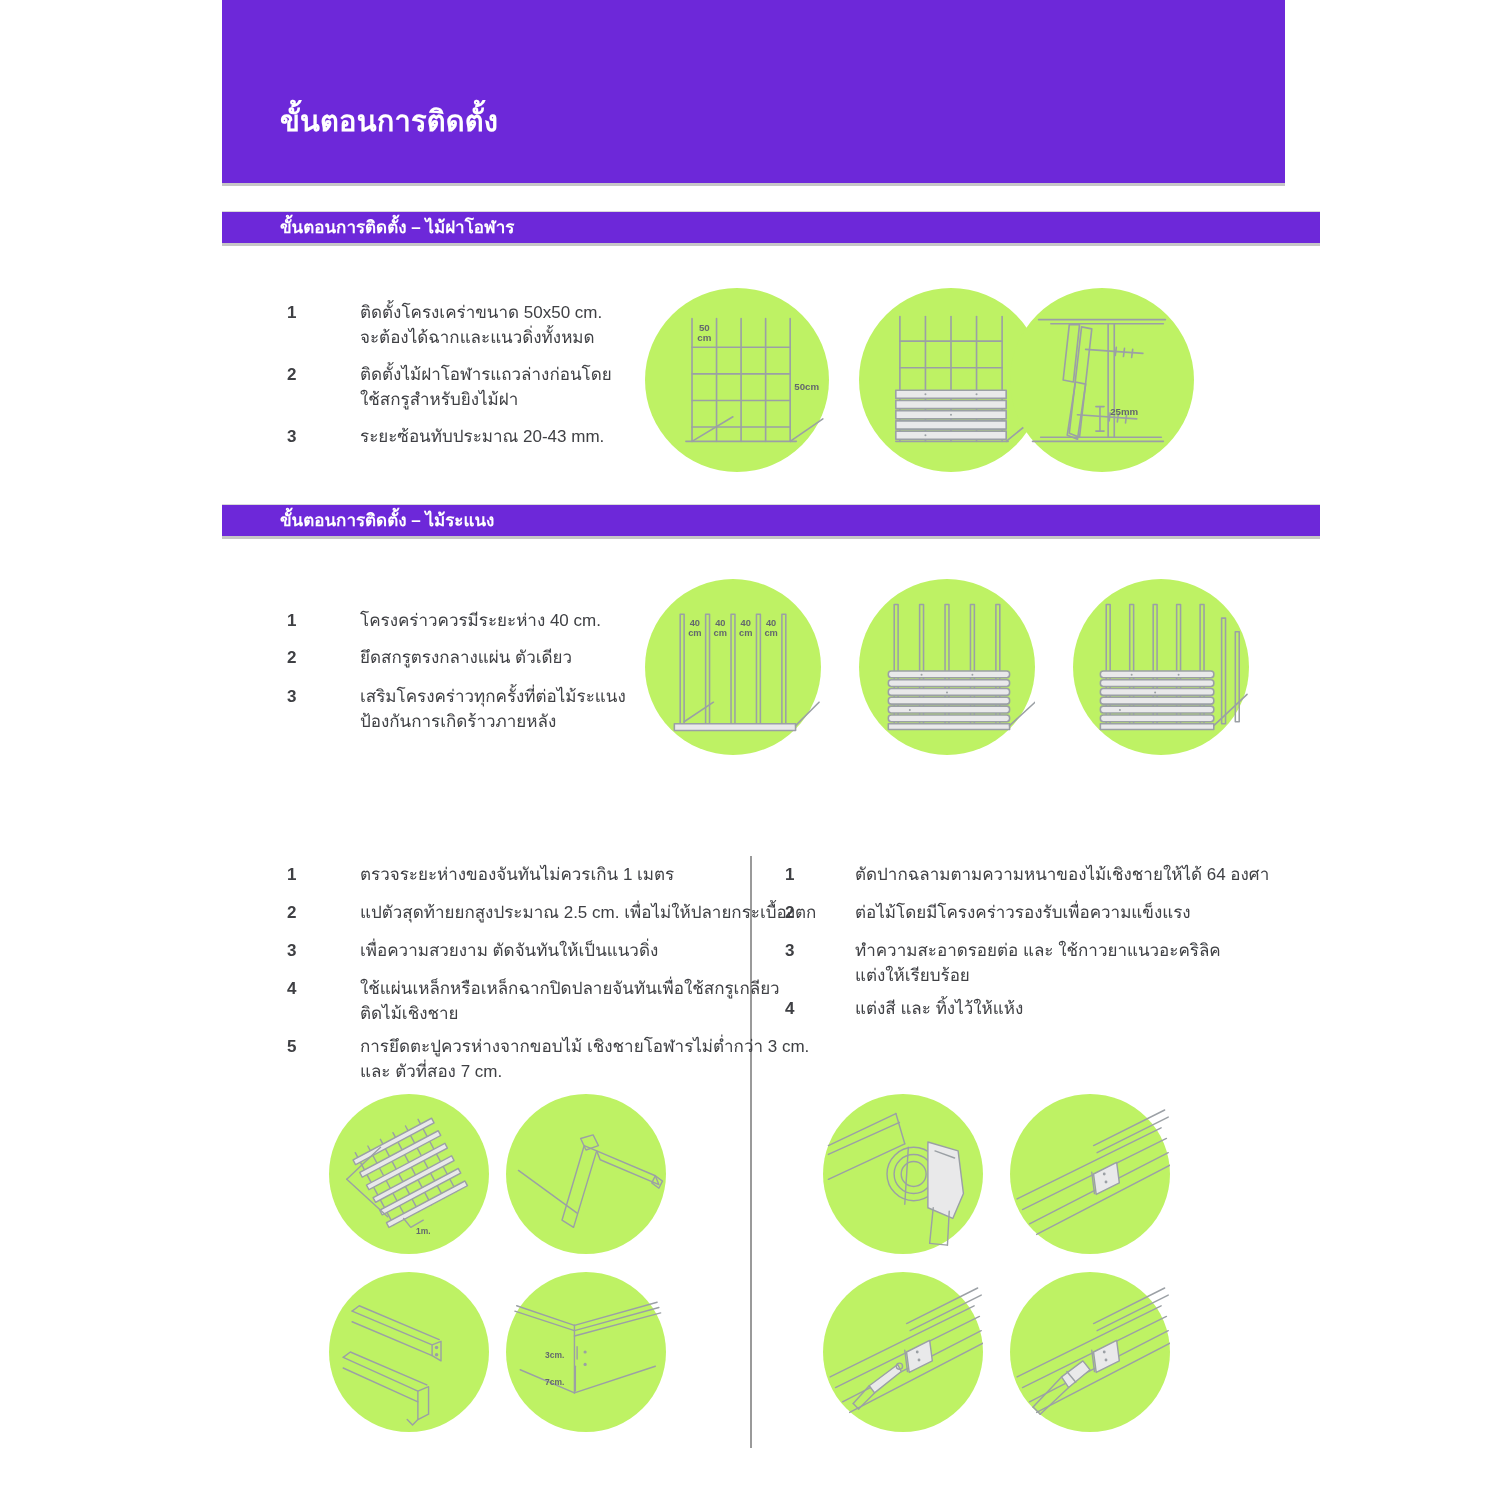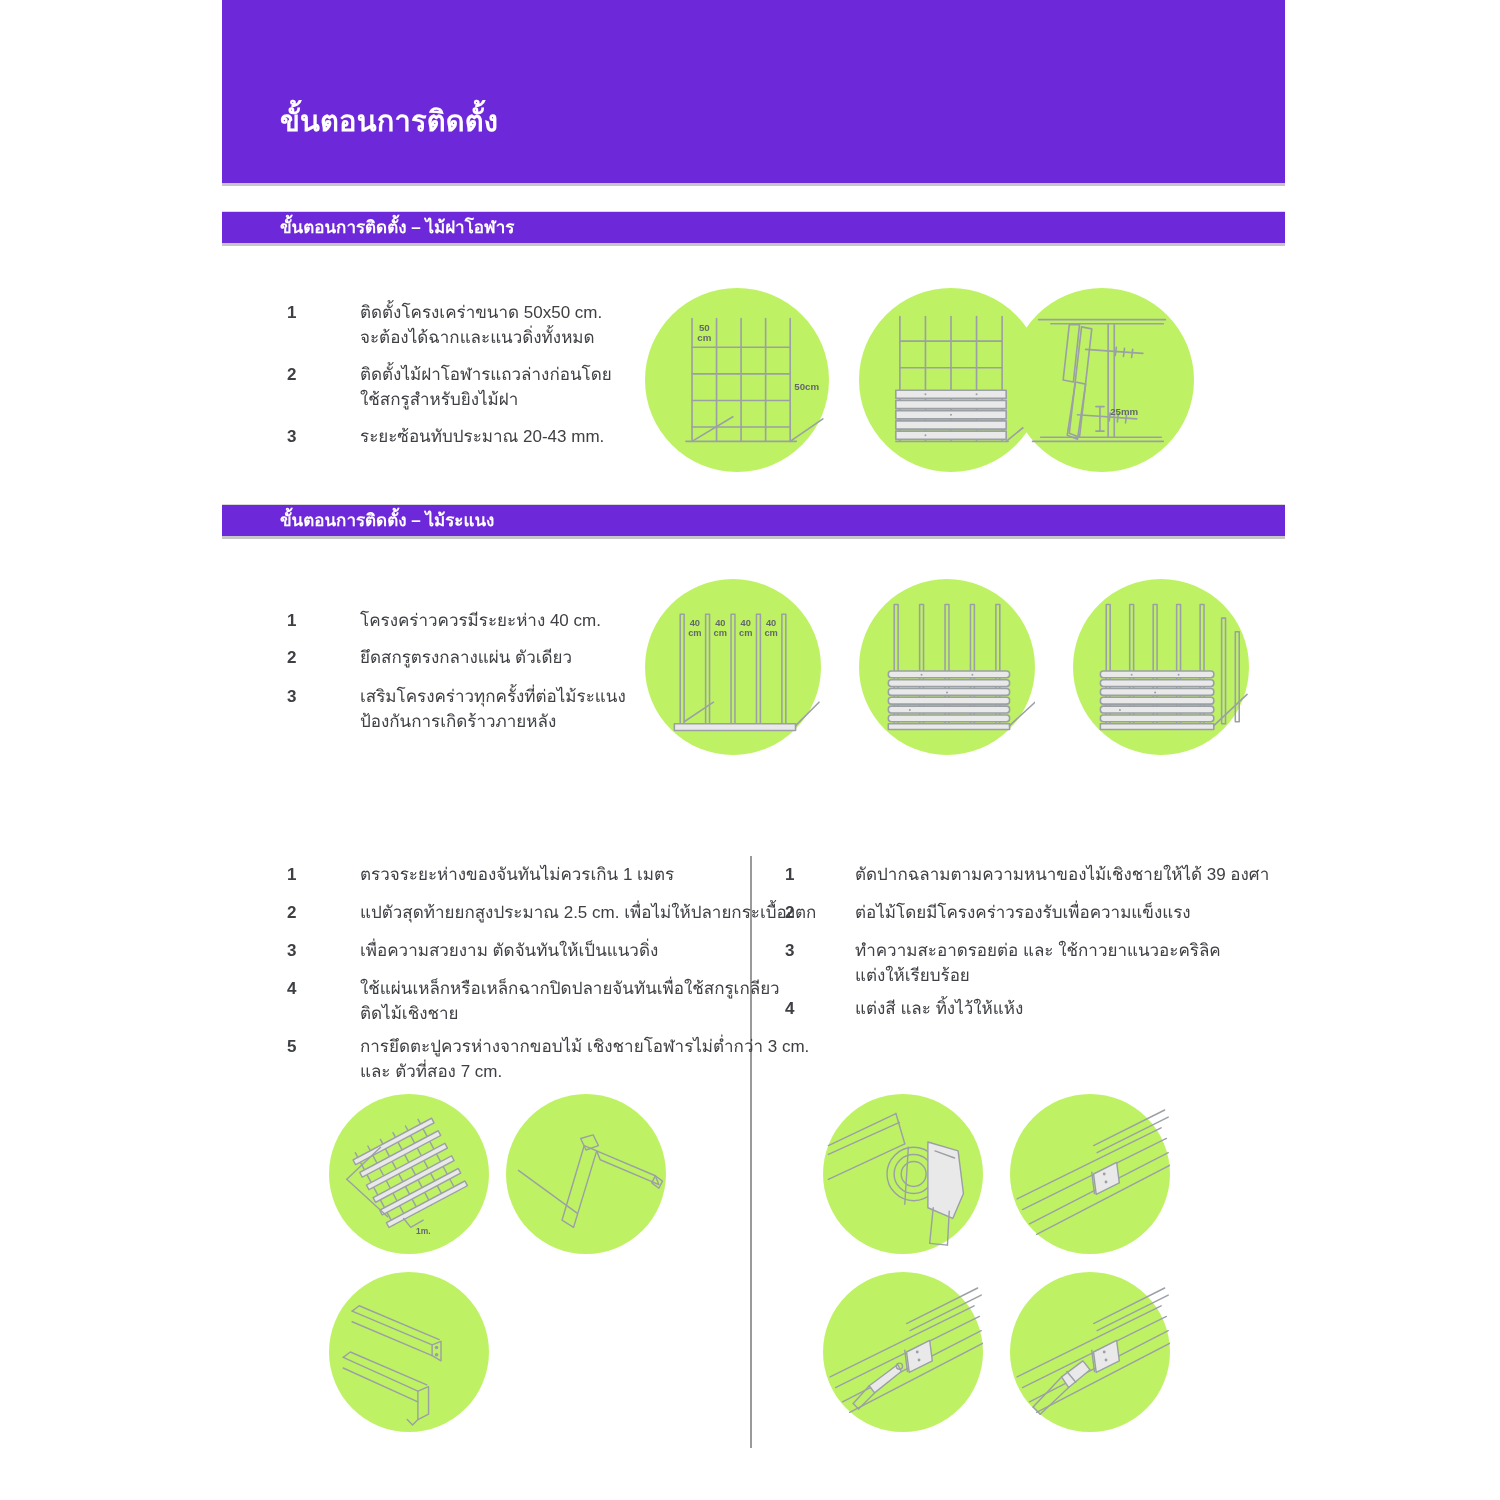--- a/index.html
+++ b/index.html
@@ -5,21 +5,21 @@
   html,body{margin:0;padding:0;background:#ffffff;}
   #page{
     position:relative;width:1500px;height:1500px;background:#ffffff;overflow:hidden;
     font-family:"Liberation Sans", sans-serif;color:#3f4044;
   }
   .bar{
     position:absolute;left:222px;width:1063px;background:#6d28d9;
     box-shadow:0 3px 0 #c6c6c6, 0 -1px 0 #d9d9d9;
   }
   .bar.header{top:0;height:183px;}
-  .bar.section{height:31px;}
+  .bar.section{height:31px;padding-left:35px;}
   .header-title{
     position:absolute;left:58px;top:98px;color:#ffffff;font-size:29px;font-weight:600;letter-spacing:.2px;white-space:nowrap;
   }
   .bar-title{
     position:absolute;top:0;height:31px;line-height:31px;color:#ffffff;font-size:17px;font-weight:700;white-space:nowrap;
   }
   .bar-title.lft{left:58px;}
   .bar-title.rgt{left:558px;}
   .step{position:absolute;left:222px;width:530px;font-size:17px;line-height:25px;}
   .step .num{position:absolute;left:65px;top:0;font-weight:600;}
@@ -273,21 +273,21 @@
     <div class="num">5</div>
     <div class="txt">
       <div>การยึดตะปูควรห่างจากขอบไม้ เชิงชายโอฬารไม่ต่ำกว่า 3 cm.</div>
         <div>และ ตัวที่สอง 7 cm.</div>
     </div>
   </div>
 
   <div class="step rcol" style="top:862px">
     <div class="num">1</div>
     <div class="txt">
-      <div>ตัดปากฉลามตามความหนาของไม้เชิงชายให้ได้ 39 องศา</div>
+      <div>ตัดปากฉลามตามความหนาของไม้เชิงชายให้ได้ 64 องศา</div>
         <div></div>
     </div>
   </div>
   <div class="step rcol" style="top:900px">
     <div class="num">2</div>
     <div class="txt">
       <div>ต่อไม้โดยมีโครงคร่าวรองรับเพื่อความแข็งแรง</div>
         <div></div>
     </div>
   </div>
@@ -348,20 +348,38 @@
       <circle class="dot" cx="121" cy="85" r="2"></circle>
         <circle class="dot" cx="121" cy="93" r="2"></circle>
       <line x1="16" y1="96" x2="100" y2="134"></line>
       <line x1="16" y1="108" x2="100" y2="146"></line>
       <polyline points="16,96 24,90 110,127"></polyline>
       <polygon points="100,134 112,129 112,160 100,166"></polygon>
       <polyline points="100,166 94,172 88,166"></polyline>
     </svg>
   </div>
 
+  <div class="circle" style="left:506px;top:1272px;width:160px;height:160px">
+    <svg class="diag" viewBox="0 0 180 180">
+      <line x1="77" y1="60" x2="77" y2="136"></line>
+      <line x1="77" y1="60" x2="170" y2="34"></line>
+      <line x1="77" y1="66" x2="172" y2="40"></line>
+      <line x1="77" y1="72" x2="174" y2="46"></line>
+      <line x1="77" y1="136" x2="168" y2="106"></line>
+      <line x1="77" y1="60" x2="12" y2="38"></line>
+      <line x1="77" y1="66" x2="10" y2="44"></line>
+      <line x1="77" y1="136" x2="16" y2="110"></line>
+      <circle class="dot" cx="89" cy="90" r="1.8"></circle>
+        <circle class="dot" cx="89" cy="104" r="1.8"></circle>
+      <line x1="80" y1="84" x2="80" y2="98"></line>
+      <line x1="78" y1="106" x2="78" y2="134"></line>
+      <text x="44" y="97">3cm.</text>
+      <text x="44" y="127">7cm.</text>
+    </svg>
+  </div>
 
   <div class="circle" style="left:823px;top:1094px;width:160px;height:160px">
     <svg class="diag" viewBox="0 0 180 180">
       <line x1="6" y1="58" x2="82" y2="22"></line>
       <line x1="6" y1="68" x2="86" y2="32"></line>
       <line x1="6" y1="96" x2="92" y2="56"></line>
       <line x1="82" y1="22" x2="92" y2="56"></line>
       <circle cx="102" cy="90" r="30"></circle>
       <circle cx="102" cy="90" r="22"></circle>
       <circle cx="102" cy="90" r="14"></circle>

